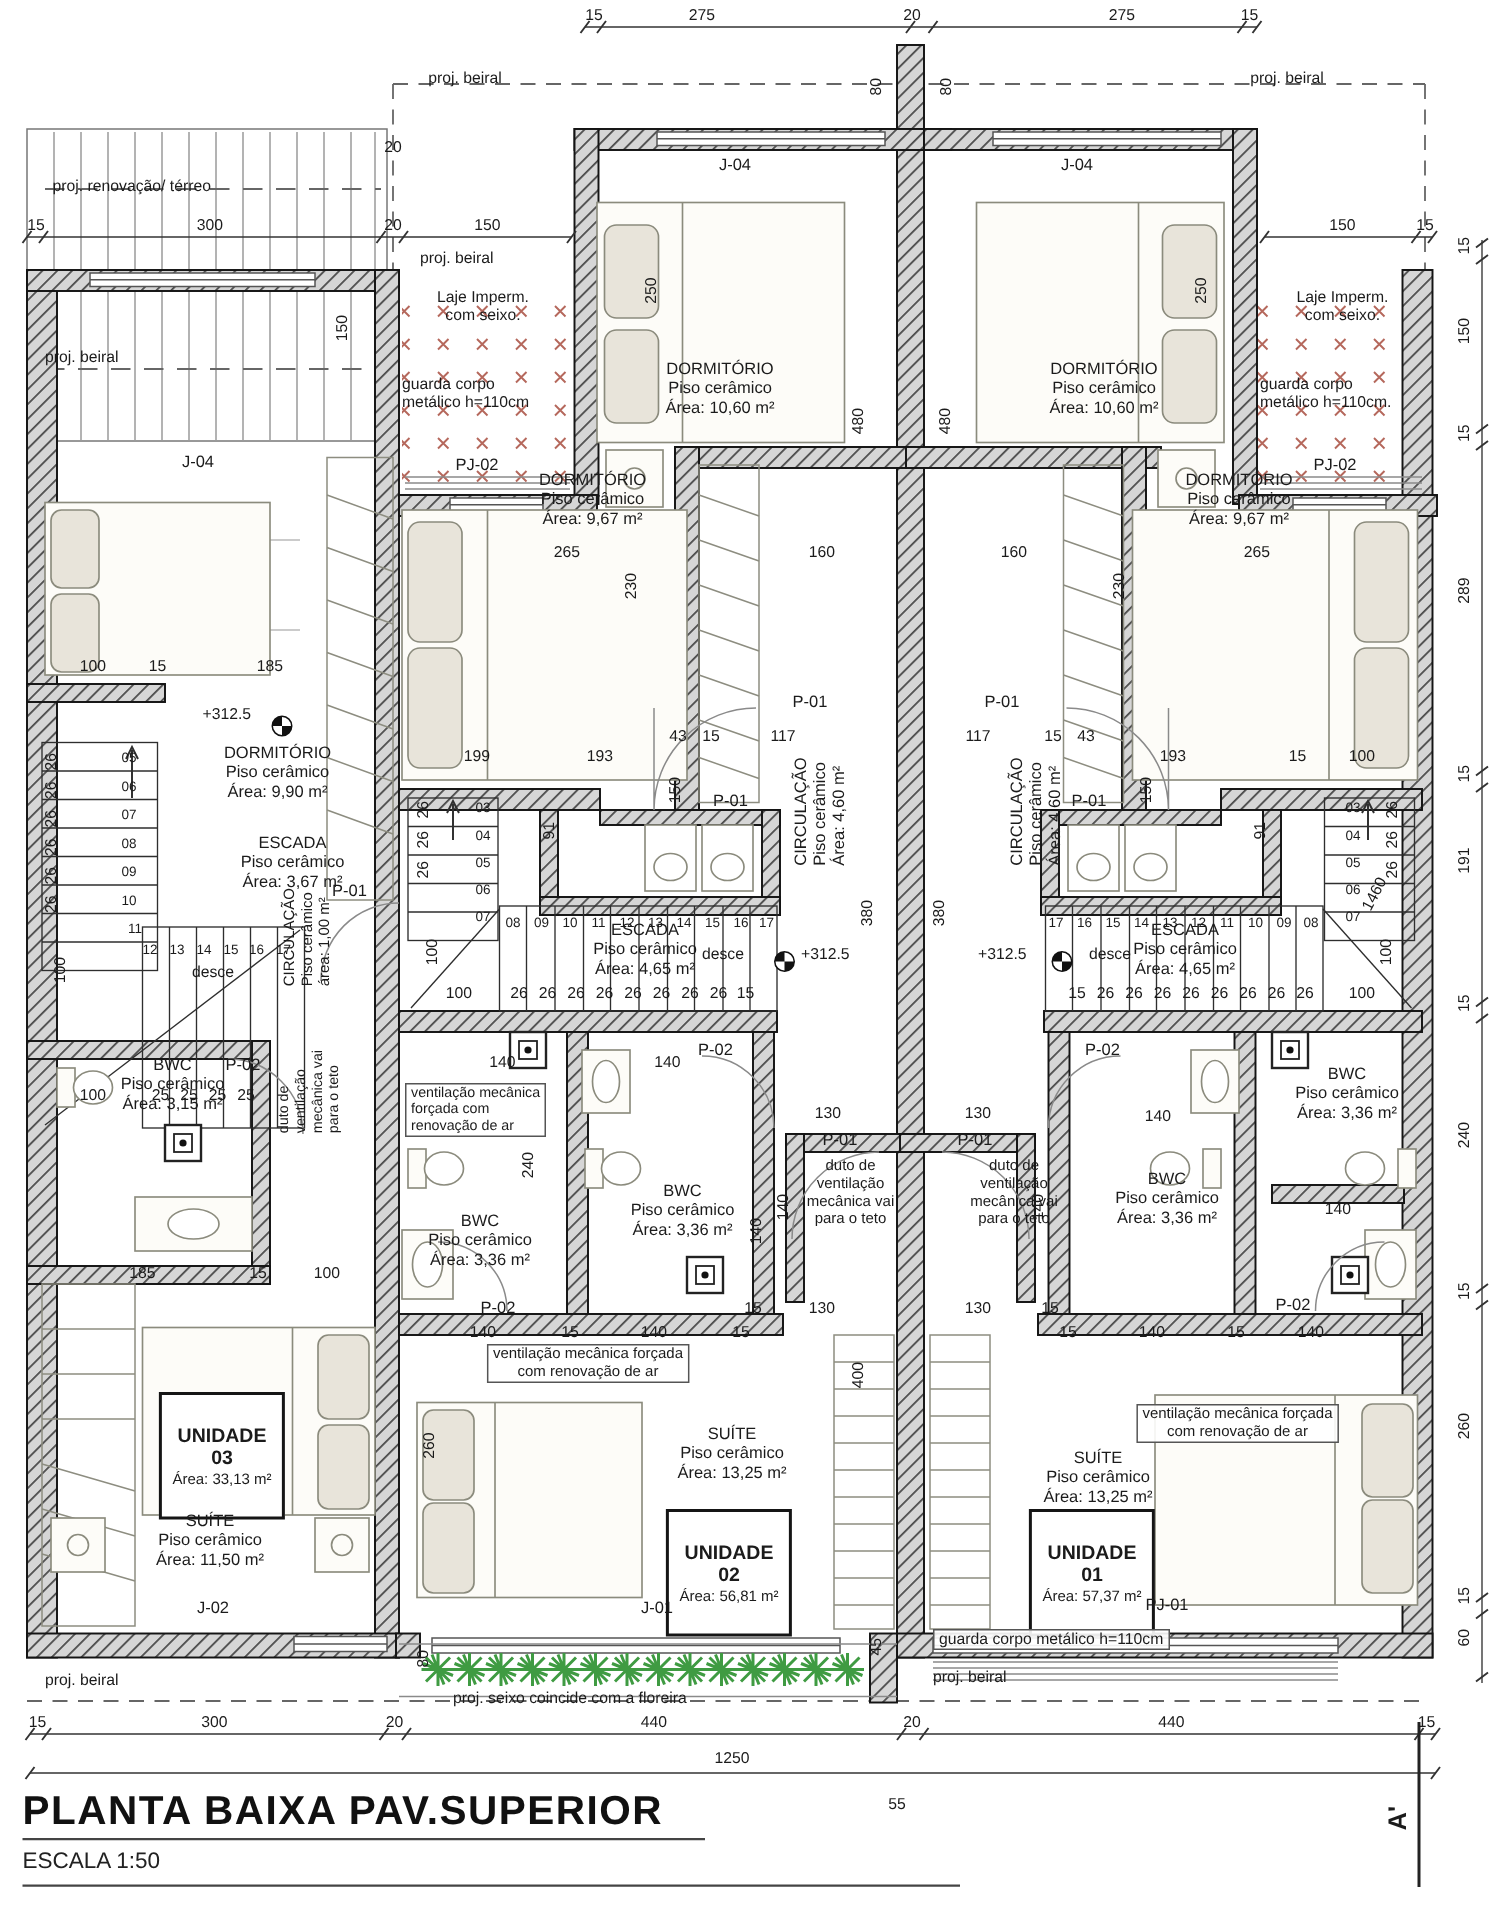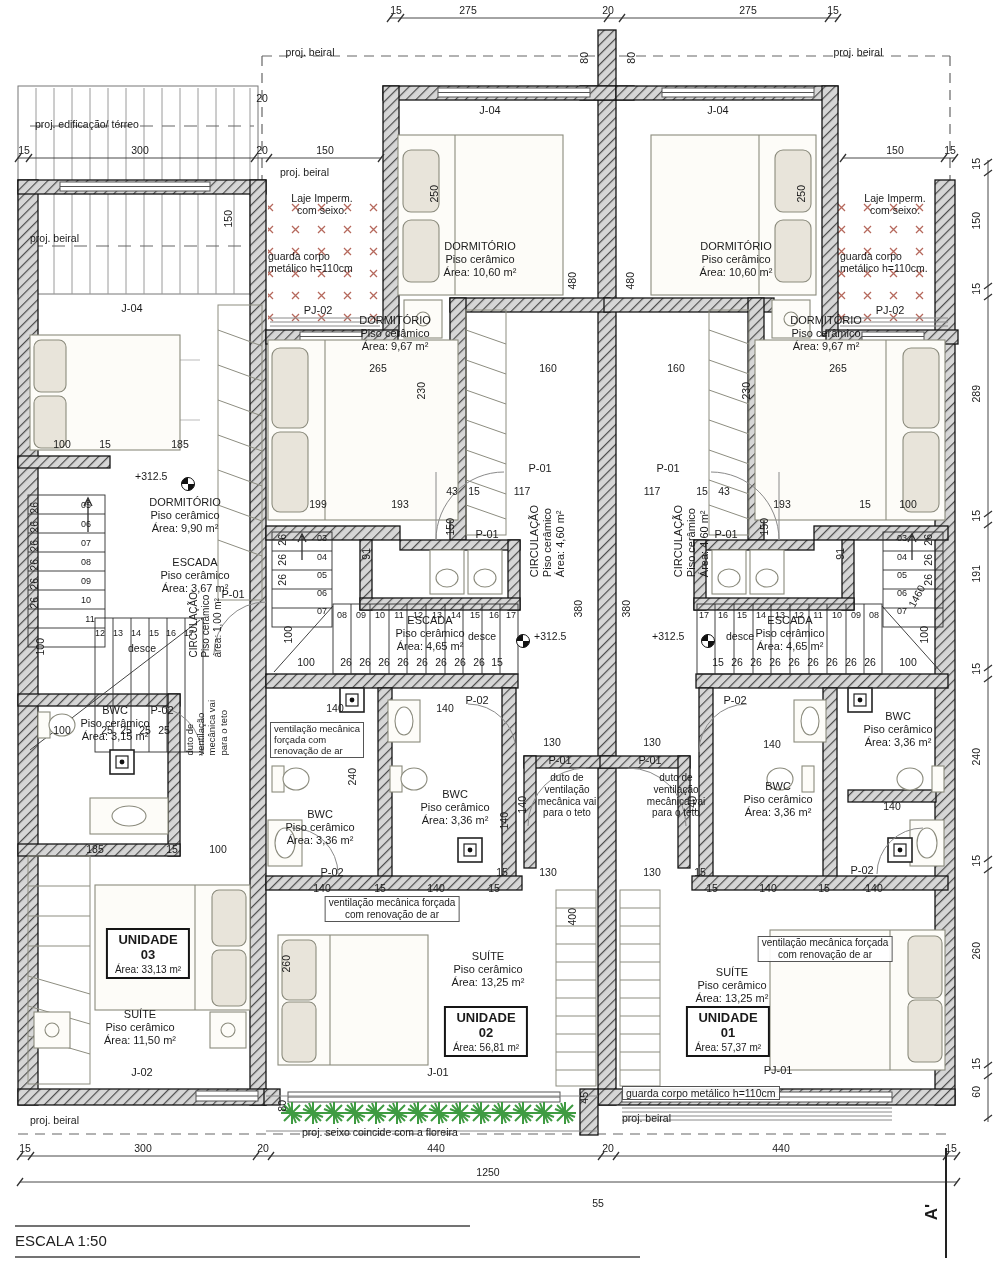--- a/index.html
+++ b/index.html
@@ -8,21 +8,21 @@
   .lbl{position:absolute;color:#1b1b1b;font-size:10.5px;line-height:1.18;white-space:pre-line;z-index:5;}
   .c{transform:translateX(-50%);text-align:center;}
   .rv{writing-mode:vertical-rl;transform:rotate(180deg);}
   .rd{transform:rotate(-62deg);}
   .room{font-size:11px;}
   .tag{font-size:11px;}
   .stn{font-size:9px;}
   .dim{font-size:10.5px;}
   .ann{font-size:10.5px;}
   .boxed{border:1px solid #555;background:rgba(255,255,255,.9);padding:0 3px;}
-  .unit-box{border:2px solid #151515;padding:2px 7px;background:#fff;font-size:13px;font-weight:bold;}
+  .unit-box{border:2px solid #151515;padding:19px 7px;background:#fff;font-size:13px;font-weight:bold;}
   .unit-box .ua{display:block;font-size:10px;font-weight:normal;margin-top:1px;}
   .title{font-size:27px;font-weight:bold;letter-spacing:1px;color:#111;}
   .scale{font-size:15px;color:#222;}
 </style>
 </head>
 <body>
 
 <div class="plan">
 
 <svg class="draw" width="1006" height="1280" viewBox="0 0 1006 1280">
@@ -373,21 +373,21 @@
 <div class="lbl dim c" style="left:468px;top:4px">275</div>
 <div class="lbl dim c" style="left:608px;top:4px">20</div>
 <div class="lbl dim c" style="left:748px;top:4px">275</div>
 <div class="lbl dim c" style="left:833px;top:4px">15</div>
 <div class="lbl ann c" style="left:310px;top:46px">proj. beiral</div>
 <div class="lbl ann c" style="left:858px;top:46px">proj. beiral</div>
 <div class="lbl dim rv" style="left:578px;top:52px">80</div>
 <div class="lbl dim rv" style="left:625px;top:52px">80</div>
 <div class="lbl tag c" style="left:490px;top:104px">J-04</div>
 <div class="lbl tag c" style="left:718px;top:104px">J-04</div>
-<div class="lbl ann" style="left:35px;top:118px">proj. edificação/ térreo</div>
+<div class="lbl ann" style="left:35px;top:118px">proj. renovação/ térreo</div>
 <div class="lbl dim c" style="left:262px;top:92px">20</div>
 
 <div class="lbl dim c" style="left:24px;top:144px">15</div>
 <div class="lbl dim c" style="left:140px;top:144px">300</div>
 <div class="lbl dim c" style="left:262px;top:144px">20</div>
 <div class="lbl dim c" style="left:325px;top:144px">150</div>
 <div class="lbl ann" style="left:280px;top:166px">proj. beiral</div>
 <div class="lbl dim c" style="left:895px;top:144px">150</div>
 <div class="lbl dim c" style="left:950px;top:144px">15</div>
 <div class="lbl dim rv" style="left:222px;top:210px">150</div>
@@ -686,16 +686,17 @@
 
 <div class="lbl dim c" style="left:25px;top:1142px">15</div>
 <div class="lbl dim c" style="left:143px;top:1142px">300</div>
 <div class="lbl dim c" style="left:263px;top:1142px">20</div>
 <div class="lbl dim c" style="left:436px;top:1142px">440</div>
 <div class="lbl dim c" style="left:608px;top:1142px">20</div>
 <div class="lbl dim c" style="left:781px;top:1142px">440</div>
 <div class="lbl dim c" style="left:951px;top:1142px">15</div>
 <div class="lbl dim c" style="left:488px;top:1166px">1250</div>
 
+<div class="lbl title" style="left:15px;top:1192px">PLANTA BAIXA PAV.SUPERIOR</div>
 <div class="lbl scale" style="left:15px;top:1232px">ESCALA 1:50</div>
 <div class="lbl rv" style="left:922px;top:1204px;font-size:17px;font-weight:bold">A'</div>
 
 </div>
 
 </body></html>

